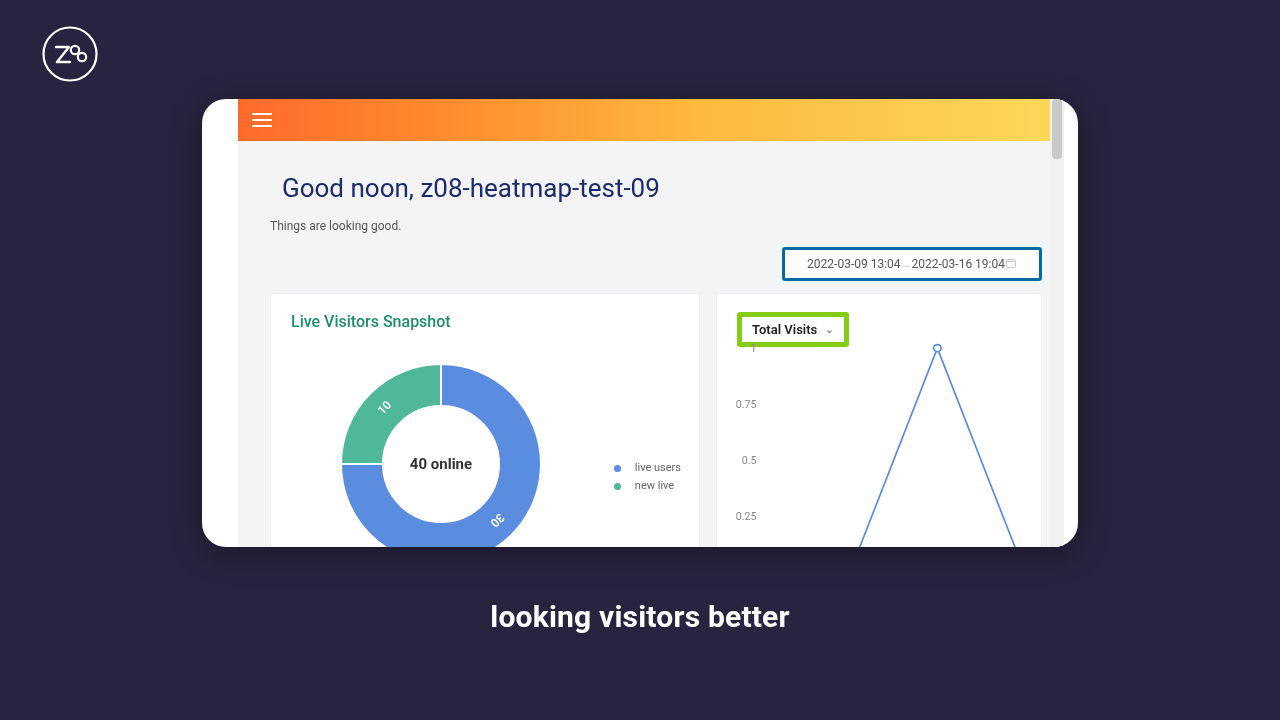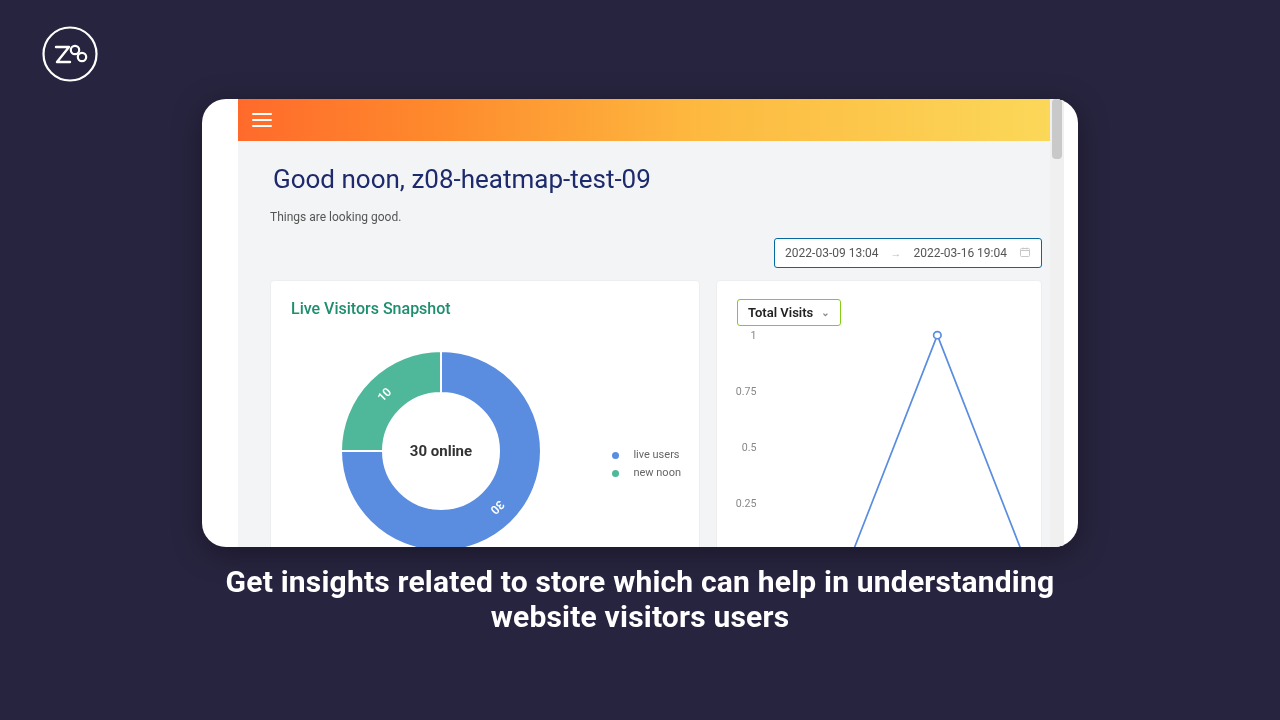--- a/index.html
+++ b/index.html
@@ -78,44 +78,44 @@
   .hamburger span {
     display: block;
     height: 2px;
     background: #fff;
     border-radius: 1px;
   }
   .content {
     padding: 20px 22px 0 32px;
   }
   .greet h1 {
-    margin: 3px;
+    margin: 12px;
     font-size: 26px;
     font-weight: 400;
     color: #1d2a6b;
   }
   .greet p {
     margin: 16px 0 0 0;
     font-size: 12px;
     color: #555;
   }
   .daterow {
     display: flex;
     justify-content: flex-end;
     margin-top: 14px;
   }
   .datepicker {
     background: #fff;
-    border: 1px solid #0369a1;
+    border: 3px solid #0369a1;
     border-radius: 3px;
     height: 28px;
-    padding: 0 10px;
-    display: flex;
-    align-items: center;
-    gap: 12px;
+    padding: 0 22px;
+    display: flex;
+    align-items: center;
+    gap: 0;
     font-size: 12px;
     color: #555;
   }
   .datepicker .arrow { color: #bbb; font-size: 11px; }
   .datepicker .cal  { color: #ccc; }
 
   .panels {
     display: flex;
     gap: 16px;
     margin-top: 12px;
@@ -174,21 +174,21 @@
   .legend .dot {
     width: 7px;
     height: 7px;
     border-radius: 50%;
     display: inline-block;
   }
 
   
   .dropdown {
     background: #fff;
-    border: 1px solid #84cc16;
+    border: 5px solid #84cc16;
     border-radius: 3px;
     padding: 5px 10px;
     font-size: 13px;
     font-weight: 600;
     color: #222;
     display: inline-flex;
     align-items: center;
     gap: 8px;
     cursor: pointer;
   }
@@ -269,31 +269,31 @@
         <div class="panel left">
           <div class="panel-title">Live Visitors Snapshot</div>
 
           <div class="donut-wrap">
             <svg id="donut-svg" viewBox="0 0 220 220">
                 <path d="M 110 10 A 100 100 0 1 1 10 110.00000000000001 L 52 110 A 58 58 0 1 0 110 52 Z" fill="#5a8de0" stroke="#fff" stroke-width="2"></path>
                 <text x="165.86143571373725" y="165.86143571373725" fill="#fff" font-size="12" font-weight="600" text-anchor="middle" dominant-baseline="middle" transform="rotate(135 165.86143571373725 165.86143571373725)">30</text>
                 <path d="M 10 110.00000000000001 A 100 100 0 0 1 109.99999999999999 10 L 109.99999999999999 52 A 58 58 0 0 0 52 110 Z" fill="#4fb89a" stroke="#fff" stroke-width="2"></path>
                 <text x="54.138564286262735" y="54.13856428626275" fill="#fff" font-size="12" font-weight="600" text-anchor="middle" dominant-baseline="middle" transform="rotate(315 54.138564286262735 54.13856428626275)">10</text>
               </svg>
-            <div class="donut-center">30 online</div>
+            <div class="donut-center">40 online</div>
           </div>
 
           <div class="legend">
             <div class="item">
               <span class="dot" style="background:#5a8de0"></span>
               <span>live users</span>
             </div>
             <div class="item">
               <span class="dot" style="background:#4fb89a"></span>
-              <span>new noon</span>
+              <span>new live</span>
             </div>
           </div>
         </div>
 
         <div class="panel right">
           <div class="dropdown">
             <span>Total Visits</span>
             <span class="chev">⌄</span>
           </div>
           <div class="linewrap">
@@ -310,15 +310,15 @@
       </div>
     </div>
 
     <div class="scrollbar-track">
       <div class="scrollbar-thumb"></div>
     </div>
   </div>
 </div>
 
 <div class="caption">
-  <span>Get insights related to store which can help in understanding</span><br>
-  <span>website visitors users</span>
+  <br>
+  <span>looking visitors better</span>
 </div>
 
 </body></html>

